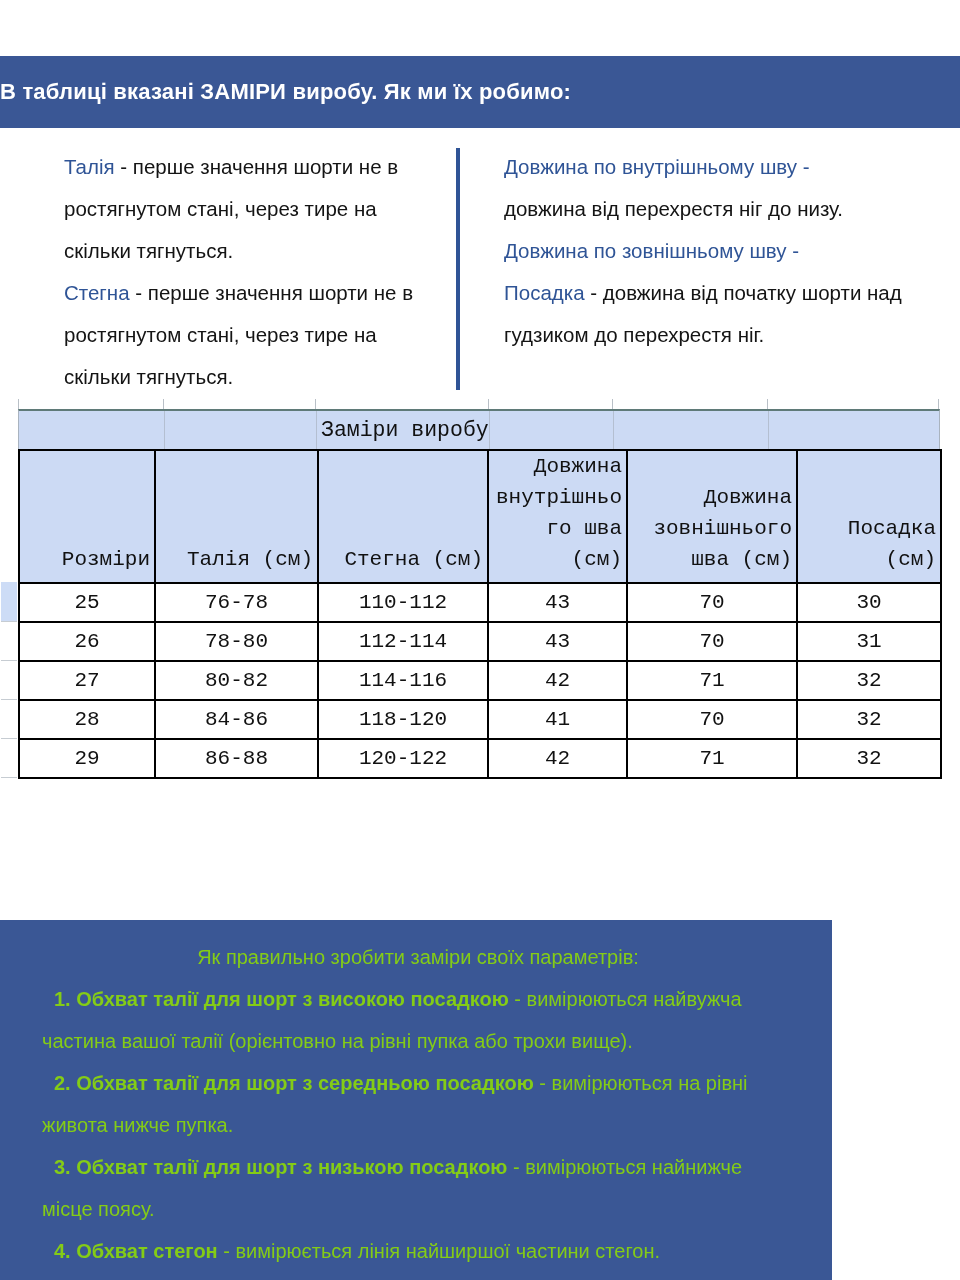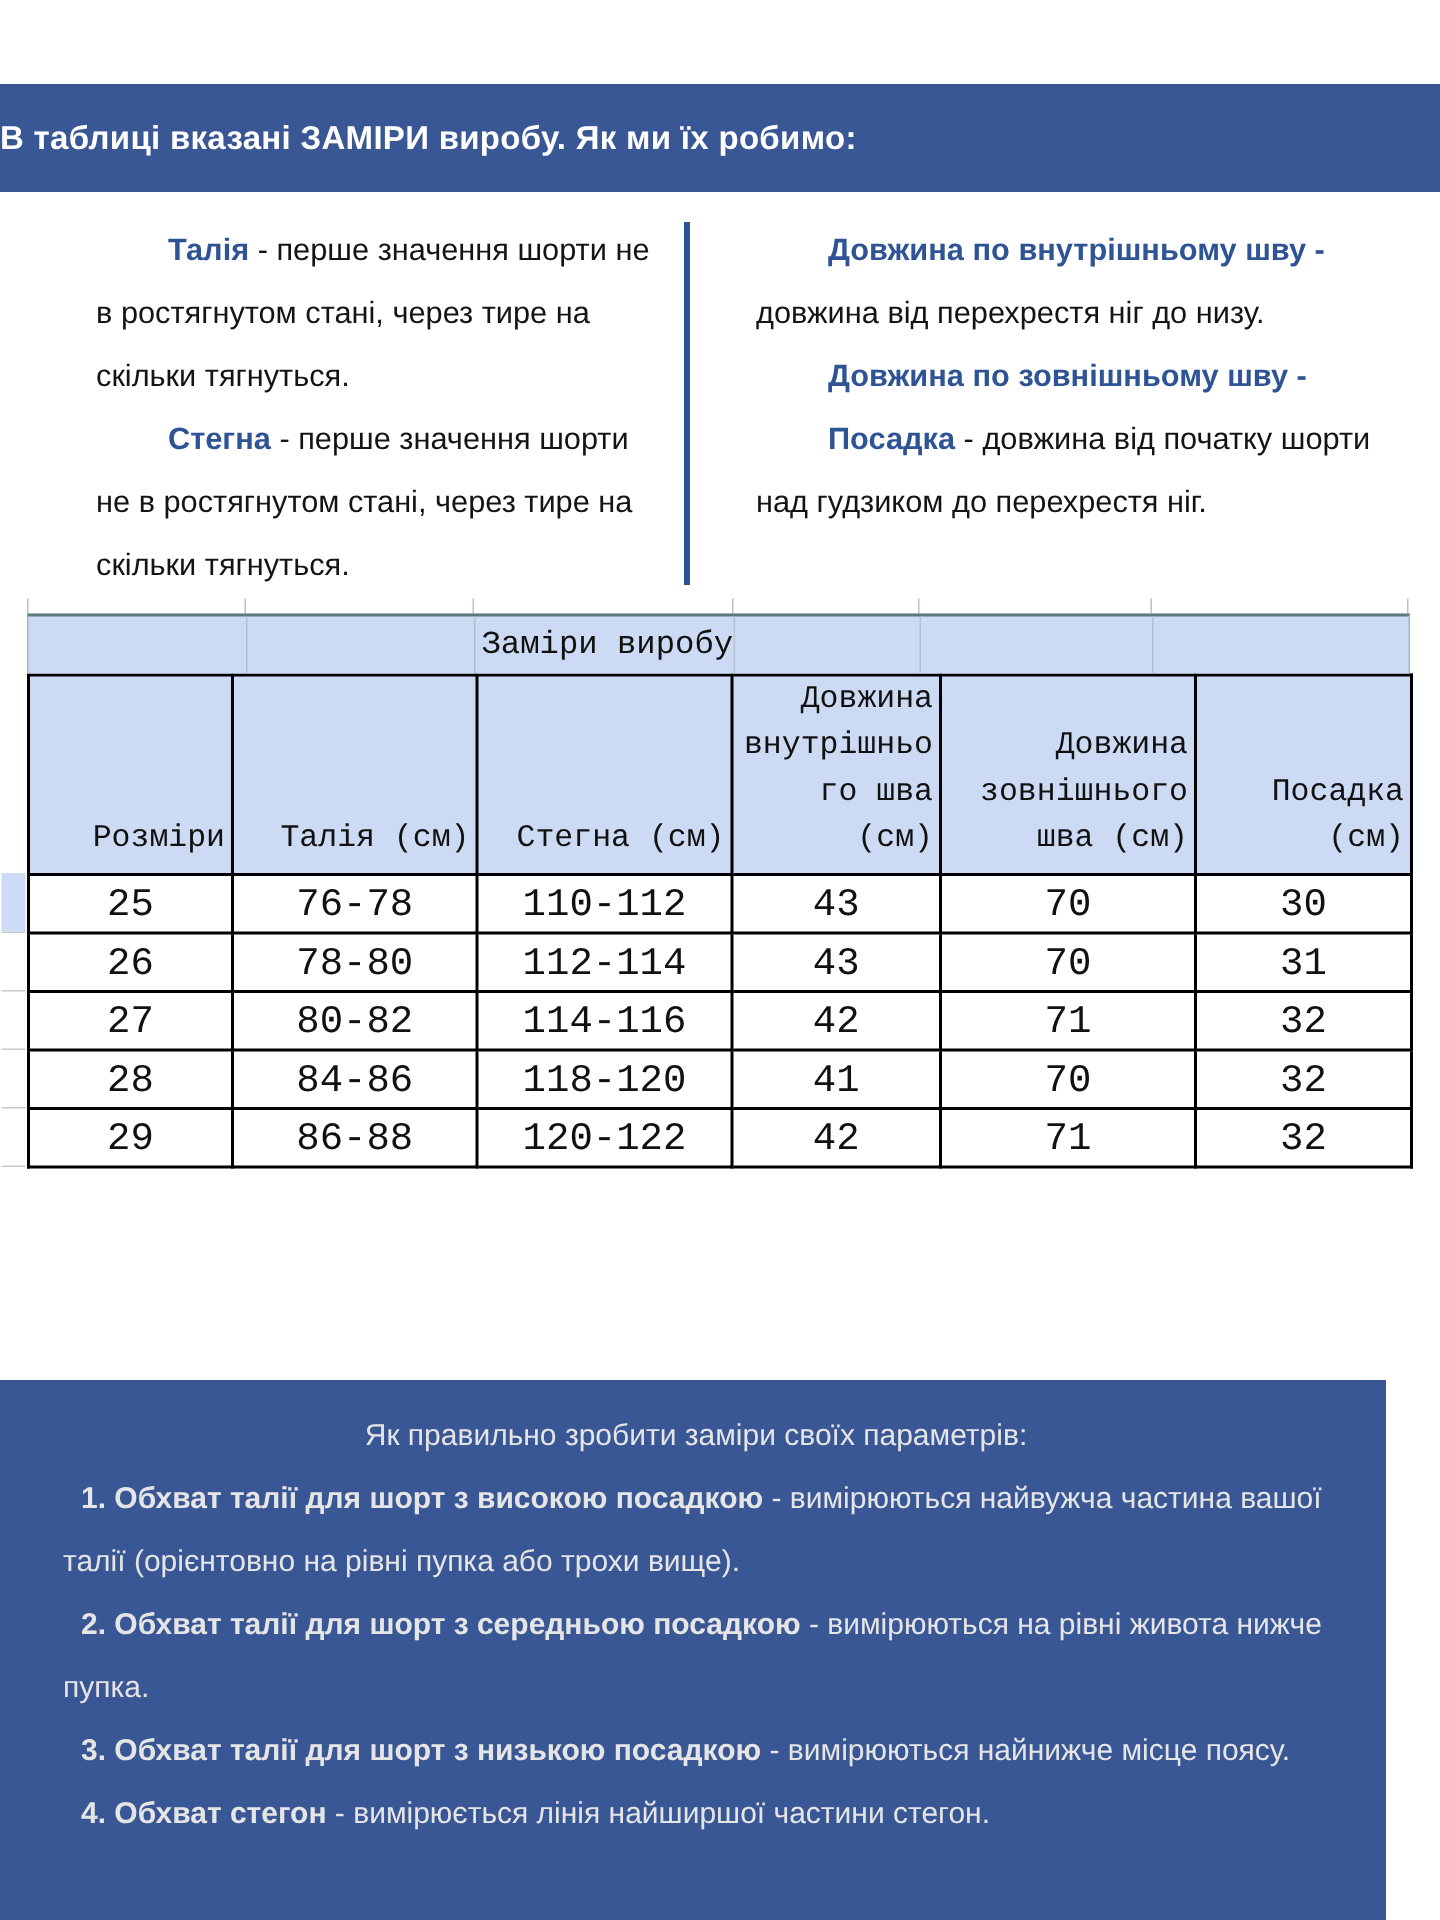--- a/index.html
+++ b/index.html
@@ -16,44 +16,44 @@
   
   .top-band{position:absolute;top:56px;left:0;width:960px;height:72px;background:var(--band);
     display:flex;align-items:center;justify-content:flex-start;}
   .top-band span{color:#ffffff;font-weight:bold;font-size:22px;letter-spacing:.2px;}
 
   
   .defs{position:absolute;top:146px;left:0;width:960px;height:254px;font-size:20.5px;line-height:42px;color:#141414;}
   .defs .col-left{position:absolute;left:64px;top:0;width:378px;}
   .defs .col-right{position:absolute;left:504px;top:0;width:436px;}
   .defs p{margin:0;}
-  .term{color:var(--accent);font-weight:bold;margin-left:48px;}
+  .term{color:var(--accent);font-weight:normal;}
   .vdivider{position:absolute;left:456px;top:2px;width:4px;height:242px;background:var(--accent);}
 
   
   .table-wrap{position:absolute;top:399px;left:18px;width:922px;font-family:Liberation Mono, monospace;}
   .tick-strip{position:relative;height:10px;}
   .tick{position:absolute;top:0;width:1px;height:10px;background:#b9c0c7;}
   .title-row{position:relative;height:40px;background:var(--header_bg);
     border-top:2px solid #5f7a78;border-left:1px solid #a9b3bf;border-right:1px solid #a9b3bf;
     display:flex;align-items:center;}
   .title-row .gline{position:absolute;top:0;width:1px;height:100%;background:#b4bfd1;}
   .title-text{position:absolute;left:302px;top:0;height:100%;display:flex;align-items:center;
     font-size:21.5px;color:#111;}
   table{width:922px;border-collapse:collapse;table-layout:fixed;}
   th,td{border:2px solid var(--table_border);color:#111;}
   thead th{height:133px;vertical-align:bottom;text-align:right;background:var(--header_bg);
     font-weight:normal;font-size:21px;line-height:31px;padding:0 4px 7px 4px;overflow-wrap:anywhere;}
-  tbody td{height:39px;text-align:center;font-size:26px;background:#ffffff;}
+  tbody td{height:39px;text-align:center;font-size:21px;background:#ffffff;}
   .gutter-blue{position:absolute;left:-17px;top:183px;width:16px;height:39px;background:#cddcf6;}
   .gutter-line{position:absolute;left:-17px;width:16px;height:1px;background:#c6ccd2;}
 
   
-  .footer{position:absolute;top:920px;left:0;width:924px;height:360px;background:var(--band);
-    color:#e5e5e5;font-size:20px;line-height:42px;padding:16px 38px 0 42px;}
+  .footer{position:absolute;top:920px;left:0;width:832px;height:360px;background:var(--band);
+    color:#84cc16;font-size:20px;line-height:42px;padding:16px 38px 0 42px;}
   .footer p{margin:0;}
   .footer .heading{text-align:center;}
   .footer b{font-weight:bold;margin-left:12px;}
 </style>
 </head>
 <body>
 
 <div class="page">
 
   <div class="top-band">

